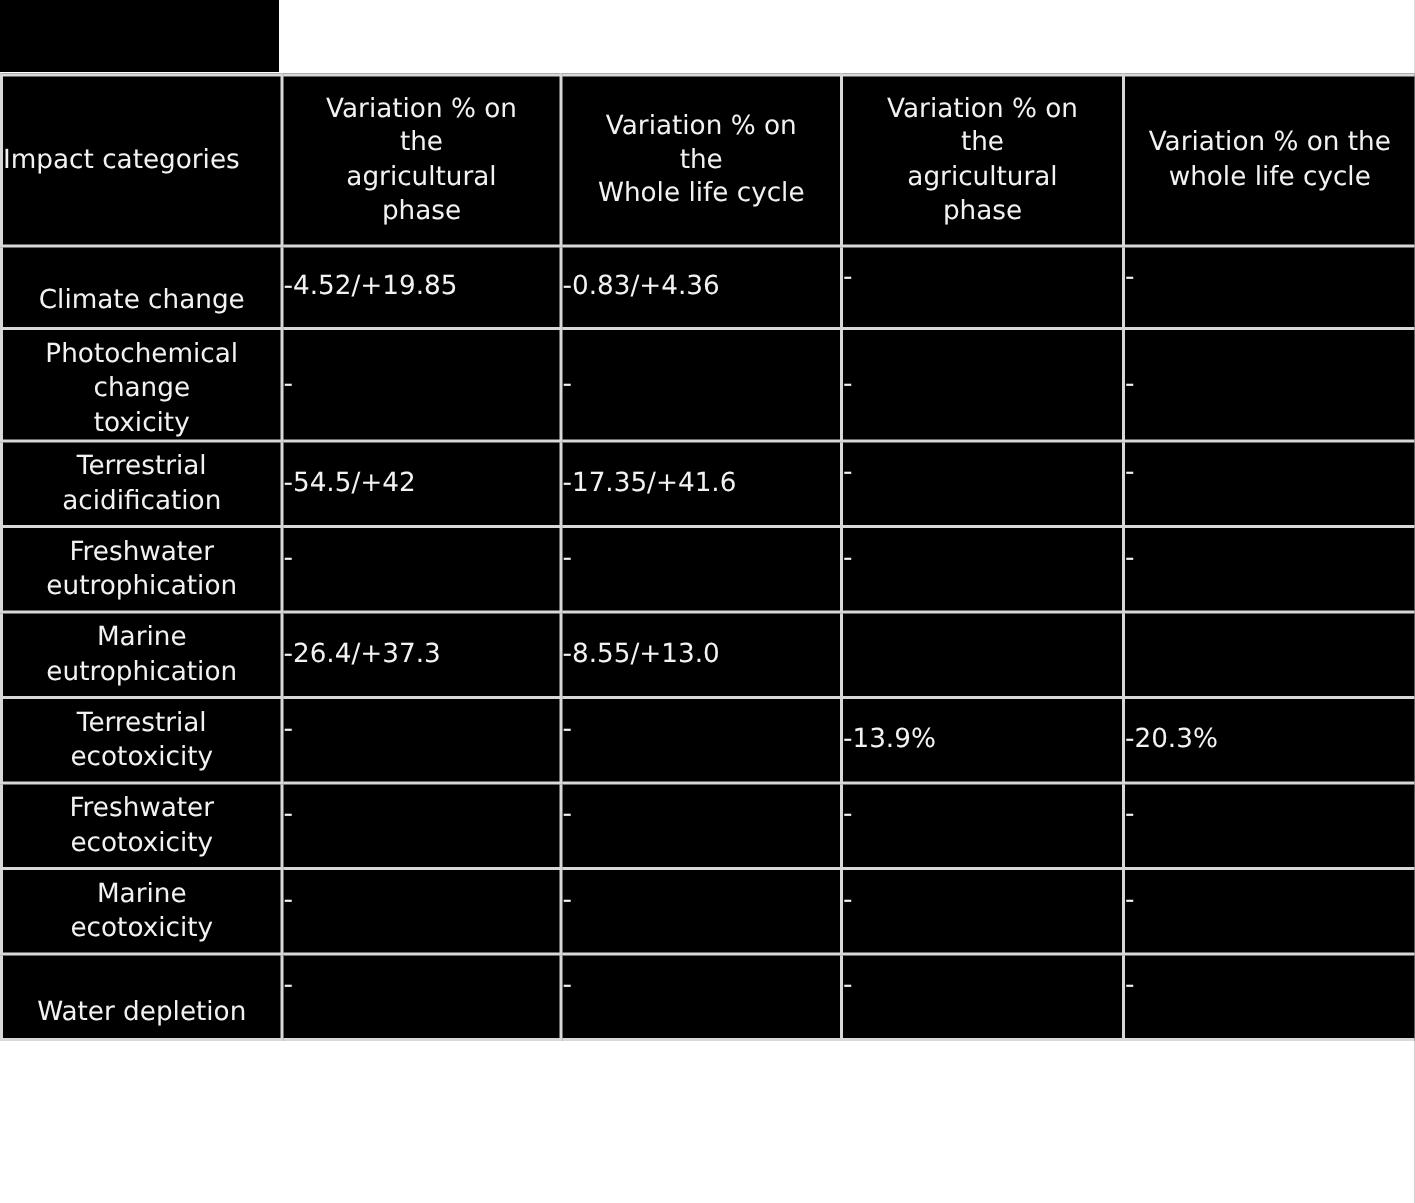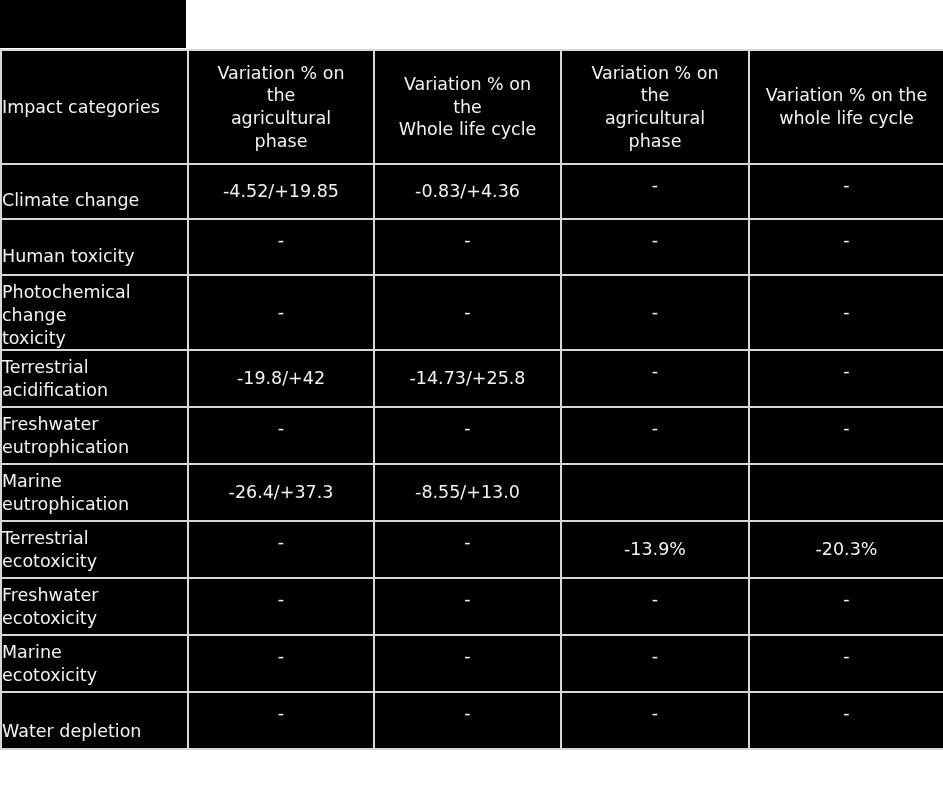--- a/index.html
+++ b/index.html
@@ -68,30 +68,30 @@
   }
   .hdr-col {
     text-align: center;
     font-size: 17.5px;
     padding: 0 6px;
     line-height: 1.33;
   }
 
   
   td.rowlabel {
-    text-align: left;
+    text-align: center;
     padding: 0 6px 0 10px;
     font-size: 17.5px;
     line-height: 1.27;
   }
   td.rowlabel.bottomish { vertical-align: bottom; padding-bottom: 6px; }
   td.rowlabel.topish { vertical-align: top; padding-top: 5px; }
 
   td.val {
-    text-align: center;
+    text-align: left;
     padding: 0 0 0 10px;
     font-size: 17.5px;
     vertical-align: middle;
     margin-left: 30px;
   }
   td.val.dash {
     vertical-align: top;
     padding-top: 9px;
   }
 
@@ -158,49 +158,40 @@
         <td class="rowlabel bottomish">
           <div>Climate change</div>
         </td>
         <td class="val">-4.52/+19.85</td>
         <td class="val">-0.83/+4.36</td>
         <td class="val dash">-</td>
         <td class="val dash">-</td>
       </tr>
 
 
-      <tr class="r-human">
-        <td class="rowlabel bottomish">
-          <div>Human toxicity</div>
-        </td>
-        <td class="val dash">-</td>
-        <td class="val dash">-</td>
-        <td class="val dash">-</td>
-        <td class="val dash">-</td>
-      </tr>
 
       <tr class="r-photo">
         <td class="rowlabel topish">
           <div>Photochemical</div>
           <div>change</div>
           <div>toxicity</div>
         </td>
         <td class="val">-</td>
         <td class="val">-</td>
         <td class="val">-</td>
         <td class="val">-</td>
       </tr>
 
       <tr class="r-terracid">
         <td class="rowlabel topish">
           <div>Terrestrial</div>
           <div>acidification</div>
         </td>
-        <td class="val">-19.8/+42</td>
-        <td class="val">-14.73/+25.8</td>
+        <td class="val">-54.5/+42</td>
+        <td class="val">-17.35/+41.6</td>
         <td class="val dash">-</td>
         <td class="val dash">-</td>
       </tr>
 
       <tr class="r-fresheutro">
         <td class="rowlabel topish">
           <div>Freshwater</div>
           <div>eutrophication</div>
         </td>
         <td class="val dash">-</td>

